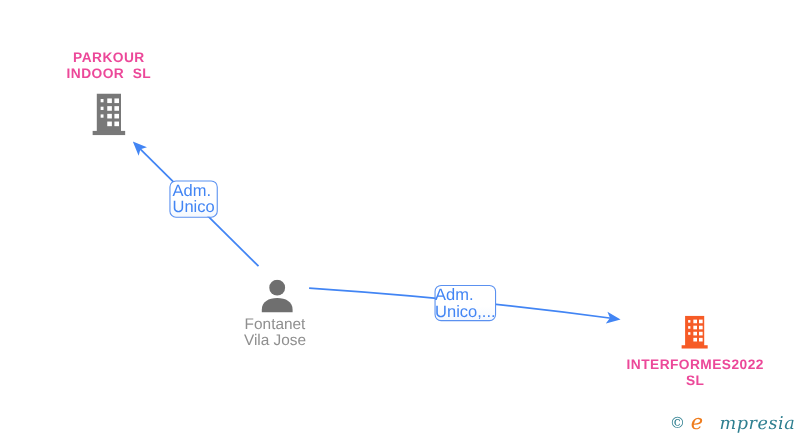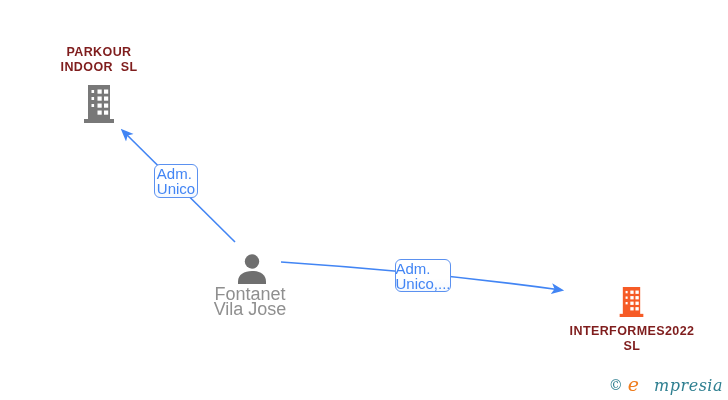--- a/index.html
+++ b/index.html
@@ -8,24 +8,24 @@
     overflow:hidden; font-family:"Liberation Sans", sans-serif;
   }
   .edges-layer { position:absolute; left:0; top:0; width:728px; height:400px; }
   .node-icon { position:absolute; }
   .node-label {
     position:absolute; text-align:center; white-space:pre-wrap;
     color:#8d8d8d; cursor:pointer;
   }
   .company-label {
     font-weight:bold; font-size:12.5px; line-height:15px;
-    letter-spacing:0.4px; color:#7f1d1d;
+    letter-spacing:0.4px; color:#ec4899;
   }
   .label-parkour    { left:37px;  top:45px;  width:124px; }
-  .label-person     { left:190px; top:287px; width:120px; font-size:18px; line-height:15px; color:#8f8f8f; font-weight:normal; }
+  .label-person     { left:190px; top:287px; width:120px; font-size:14px; line-height:15px; color:#8f8f8f; font-weight:normal; }
   .label-interformes{ left:554px; top:324px; width:156px; }
   .icon-parkour     { left:84px;  top:85px; }
   .icon-person      { left:236px; top:254px; }
   .icon-interformes { left:618px; top:287px; }
   .edge-label {
     position:absolute; display:flex; align-items:center; justify-content:center;
     border:1.5px solid #5b91f0; border-radius:6px;
     background:linear-gradient(#ffffff 60%, #f4f8fe);
     color:#4285f4; font-size:15px; line-height:15px; 
     white-space:pre-wrap; cursor:pointer;

